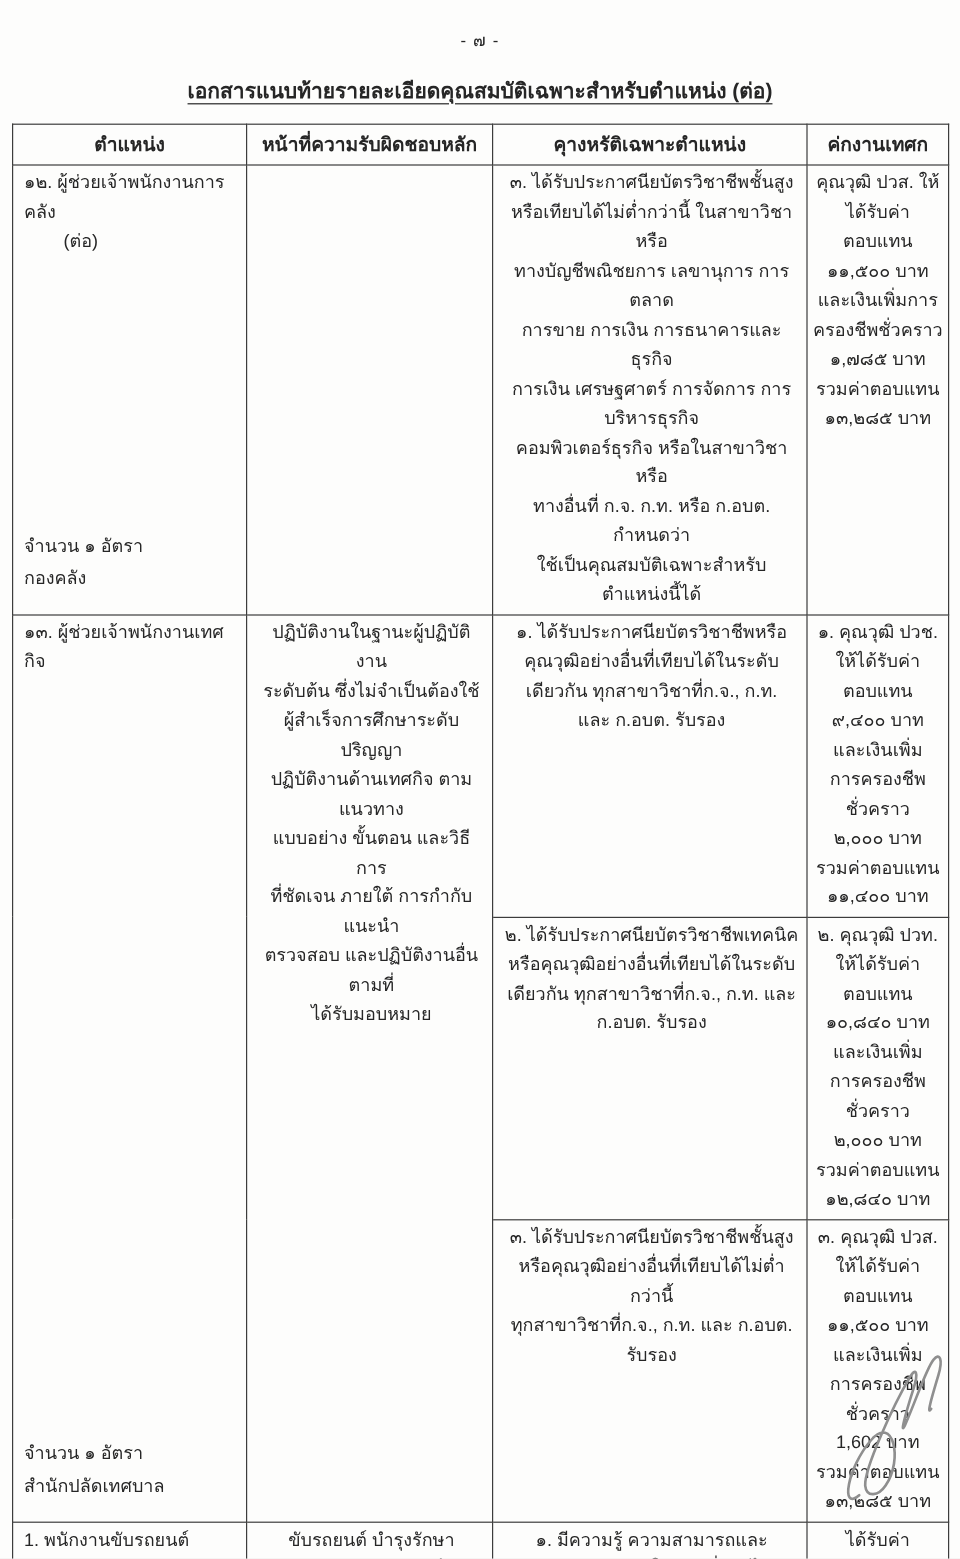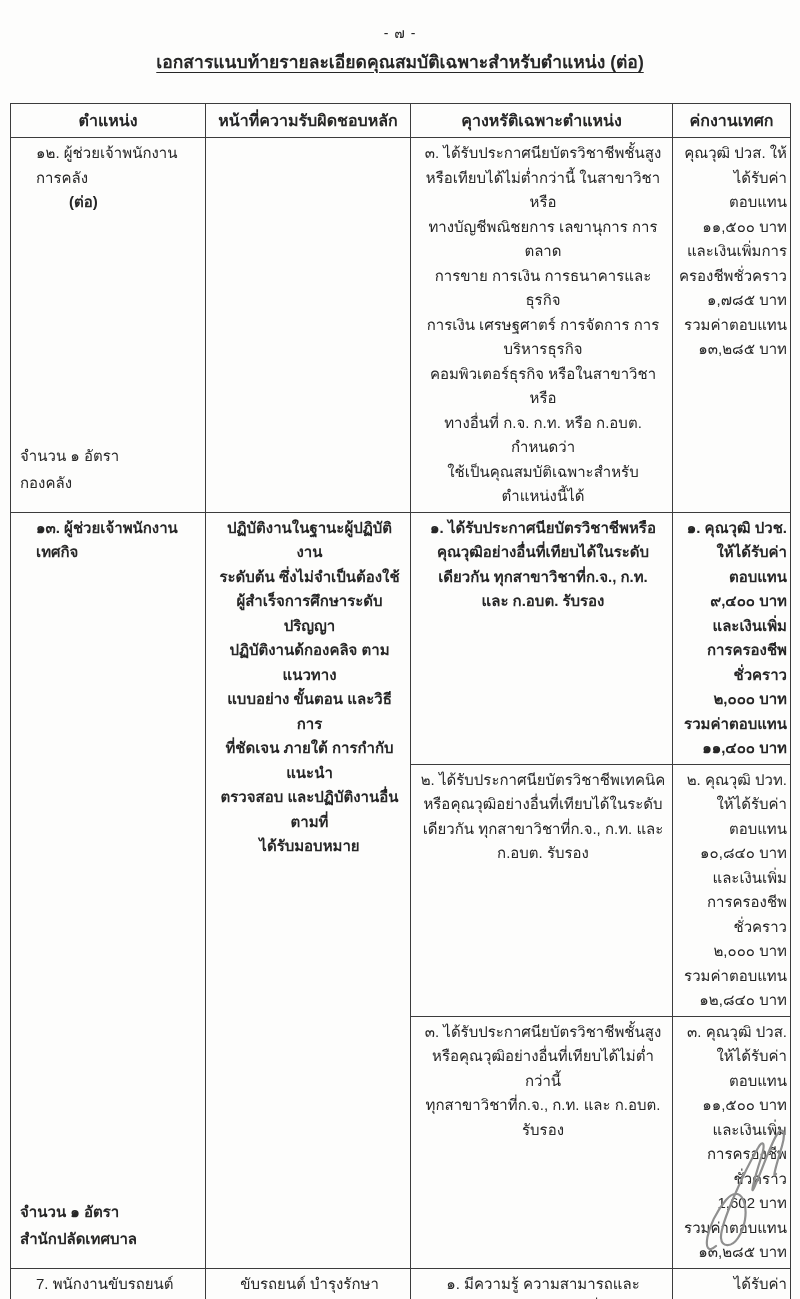--- a/index.html
+++ b/index.html
@@ -17,21 +17,21 @@
     position: absolute;
     top: 22px;
     left: 0;
     width: 100%;
     text-align: center;
     font-size: 14px;
     letter-spacing: 1px;
   }
   .doc-title {
     position: absolute;
-    top: 48px;
+    top: 62px;
     left: 0;
     width: 100%;
     text-align: center;
     font-size: 17.5px;
     font-weight: bold;
     text-decoration: underline;
     text-underline-offset: 4px;
   }
   table.main-table {
     position: absolute;
@@ -58,38 +58,38 @@
   .col-duty { width: 205px; }
   .col-qual { width: 262px; }
   .col-comp { width: 118px; }
 
   .cell-text {
     white-space: pre-line;
     line-height: 24.5px;
     padding: 3px 6px 3px 9px;
     text-align: center;
   }
-  .cell-pos { position: relative; padding-left: 16px; }
+  .cell-pos { position: relative; }
   .pos-title { padding: 3px 4px 0 9px; line-height: 24.5px; }
-  .pos-cont  { padding: 0 4px 0 42px; line-height: 24.5px; font-weight: bold; }
+  .pos-cont  { padding: 0 4px 0 42px; line-height: 24.5px; }
   .pos-footer {
     position: absolute;
     left: 9px;
     bottom: 16px;
     white-space: pre-line;
     line-height: 27px;
   }
   .cell-comp {
-    text-align: right;
+    text-align: center;
     white-space: pre-line;
     line-height: 24.5px;
     padding: 3px 3px;
   }
   .row-r12  td { height: 193px; }
-  .row-r13a td { height: 200px; font-weight: bold; }
+  .row-r13a td { height: 200px; }
   .row-r13b td { height: 192px; }
   .row-r13c td { height: 208px; }
   .row-r14  td { height: 222px; }
 
   .signature {
     position: absolute;
     left: 698px;
     top: 1128px;
     width: 100px;
     height: 125px;
@@ -153,21 +153,21 @@
     <tr class="row-r13a">
       <td class="cell-pos" rowspan="3">
         <div class="pos-title">๑๓. ผู้ช่วยเจ้าพนักงานเทศกิจ</div>
         <div class="pos-footer">จำนวน ๑ อัตรา
 สำนักปลัดเทศบาล</div>
       </td>
       <td rowspan="3">
         <div class="cell-text">ปฏิบัติงานในฐานะผู้ปฏิบัติงาน
 ระดับต้น ซึ่งไม่จำเป็นต้องใช้
 ผู้สำเร็จการศึกษาระดับปริญญา
-ปฏิบัติงานด้กองคลิจ ตามแนวทาง
+ปฏิบัติงานด้านเทศกิจ ตามแนวทาง
 แบบอย่าง ขั้นตอน และวิธีการ
 ที่ชัดเจน ภายใต้ การกำกับแนะนำ
 ตรวจสอบ และปฏิบัติงานอื่นตามที่
 ได้รับมอบหมาย</div>
       </td>
       <td>
         <div class="cell-text">๑. ได้รับประกาศนียบัตรวิชาชีพหรือ
 คุณวุฒิอย่างอื่นที่เทียบได้ในระดับ
 เดียวกัน ทุกสาขาวิชาที่ก.จ., ก.ท.
 และ ก.อบต. รับรอง</div>
@@ -211,21 +211,21 @@
 ๑๑,๕๐๐ บาท
 และเงินเพิ่ม
 การครองชีพชั่วคราว
 1,602 บาท
 รวมค่าตอบแทน
 ๑๓,๒๘๕ บาท</td>
     </tr>
 
     <tr class="row-r14">
       <td class="cell-pos">
-        <div class="pos-title">7. พนักงานขับรถยนต์</div>
+        <div class="pos-title">1. พนักงานขับรถยนต์</div>
 
       </td>
       <td>
         <div class="cell-text">ขับรถยนต์ บำรุงรักษา
 ทำความสะอาดรถยนต์และ
 แก้ไขข้อขัดข้องเล็กๆ น้อยๆ
 ในการใช้รถยนต์ และปฏิบัติหน้าที่
 อื่นตามที่ผู้บังคับบัญชามอบหมาย</div>
       </td>
       <td>

